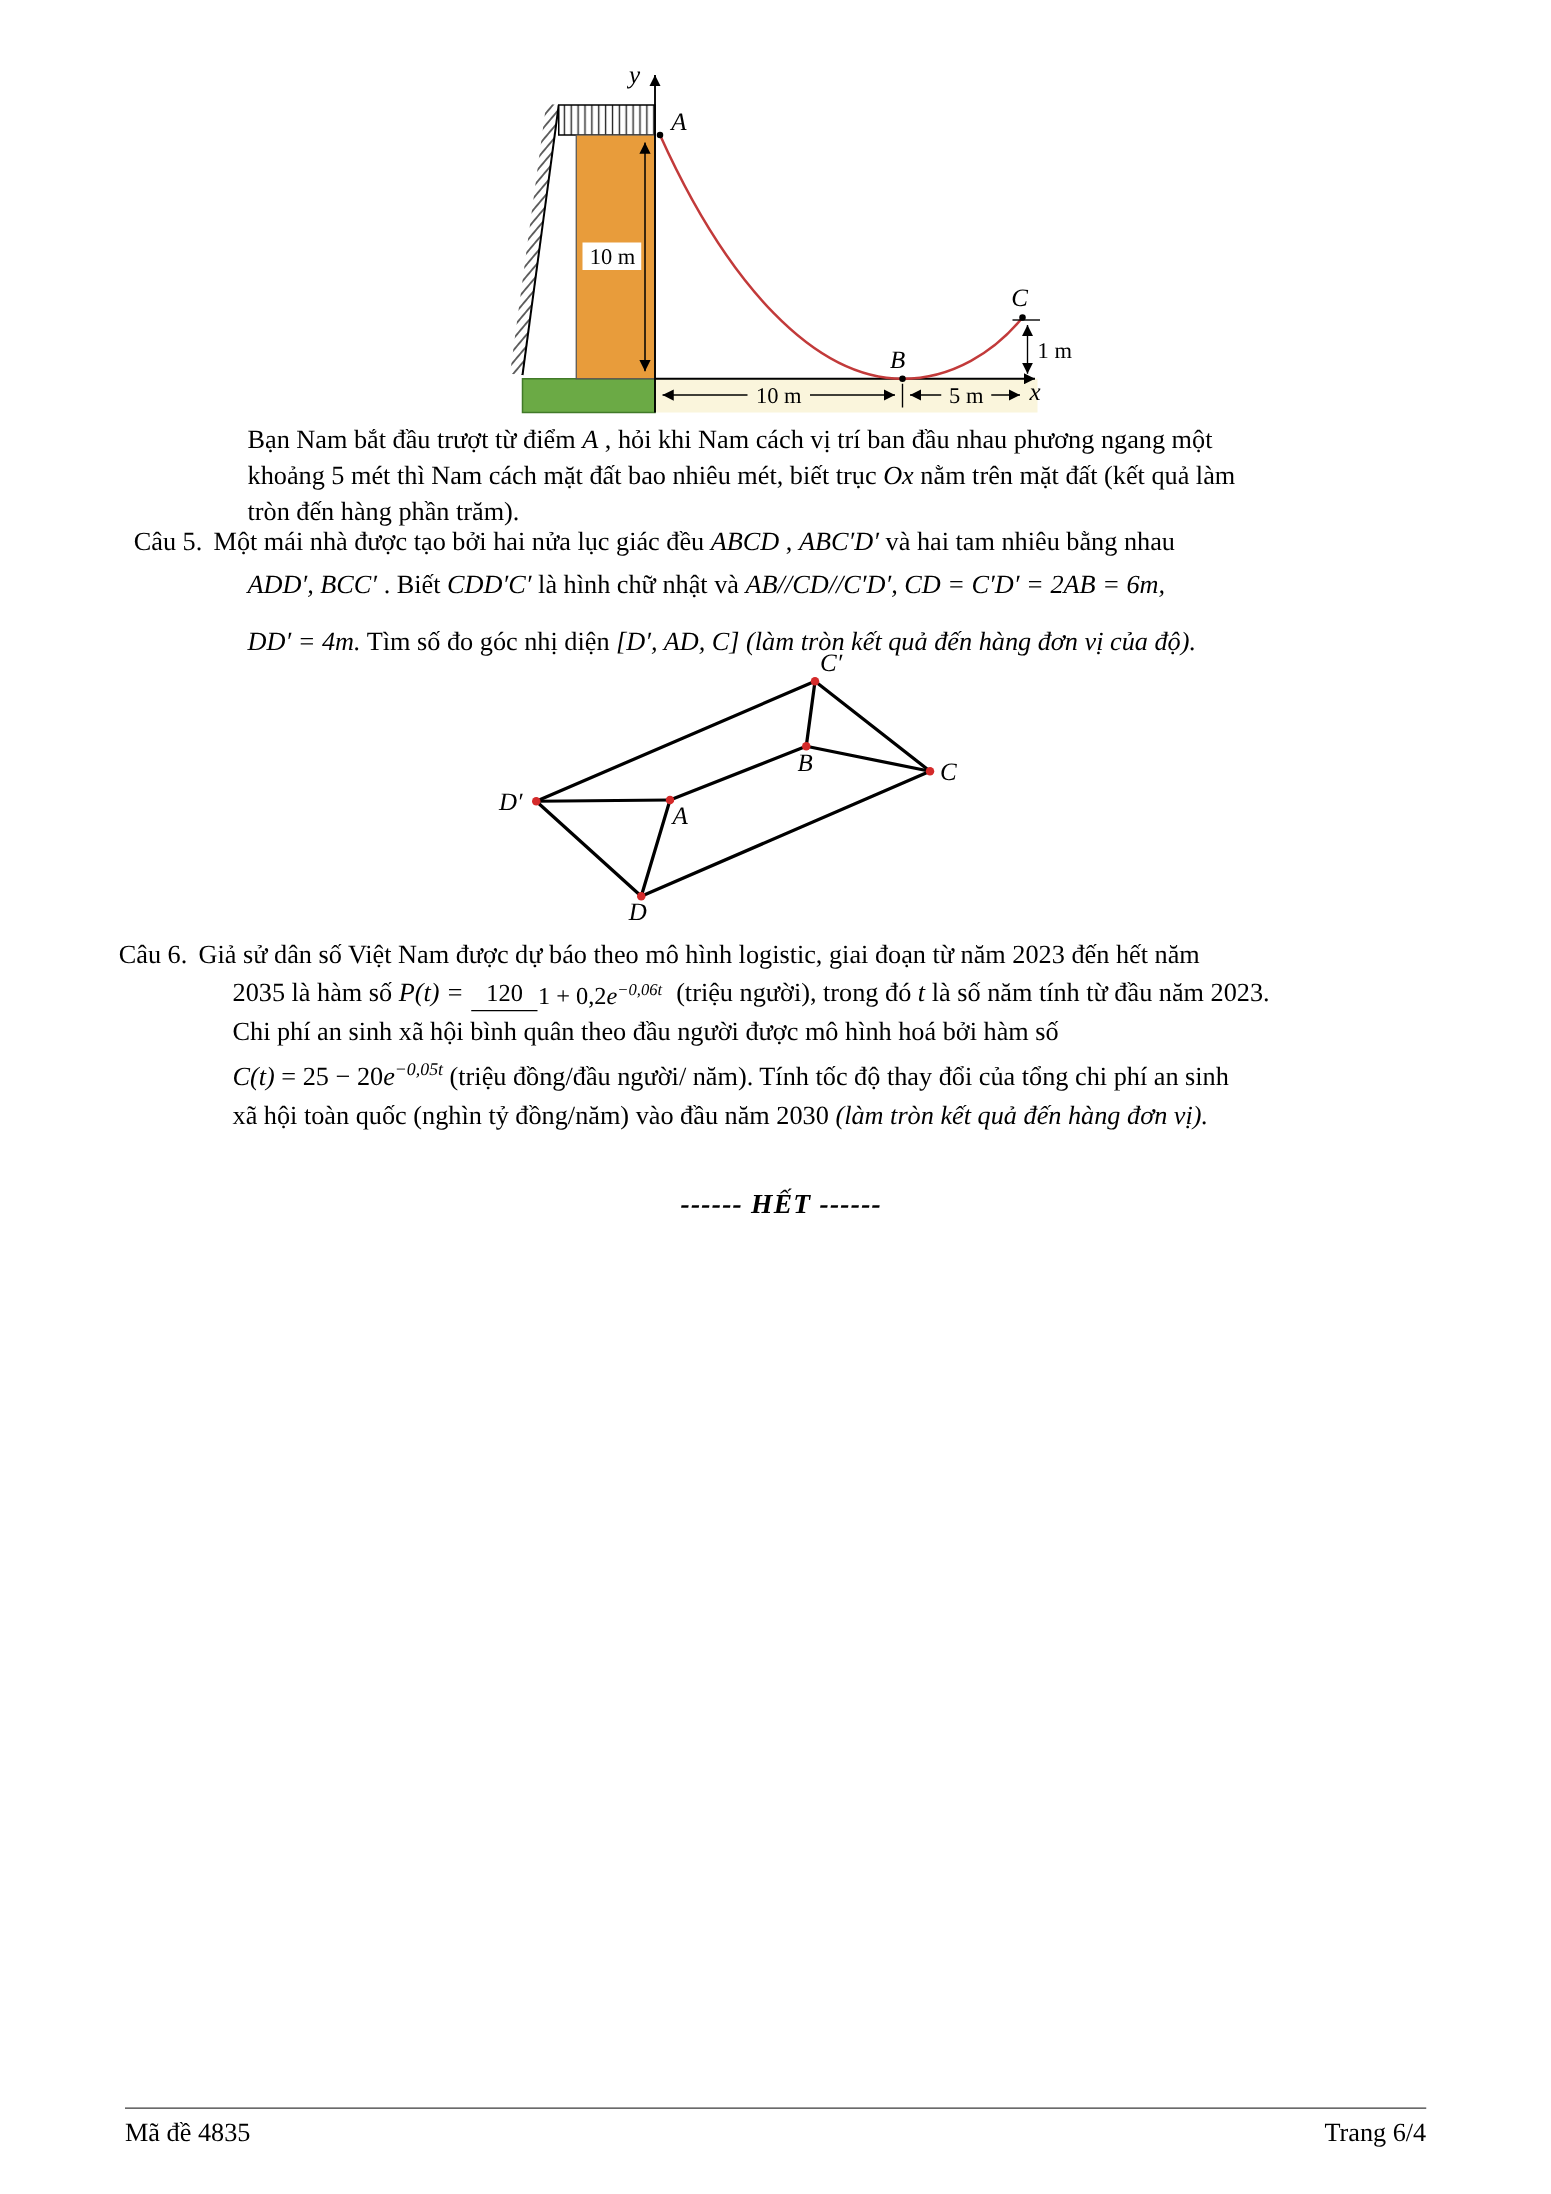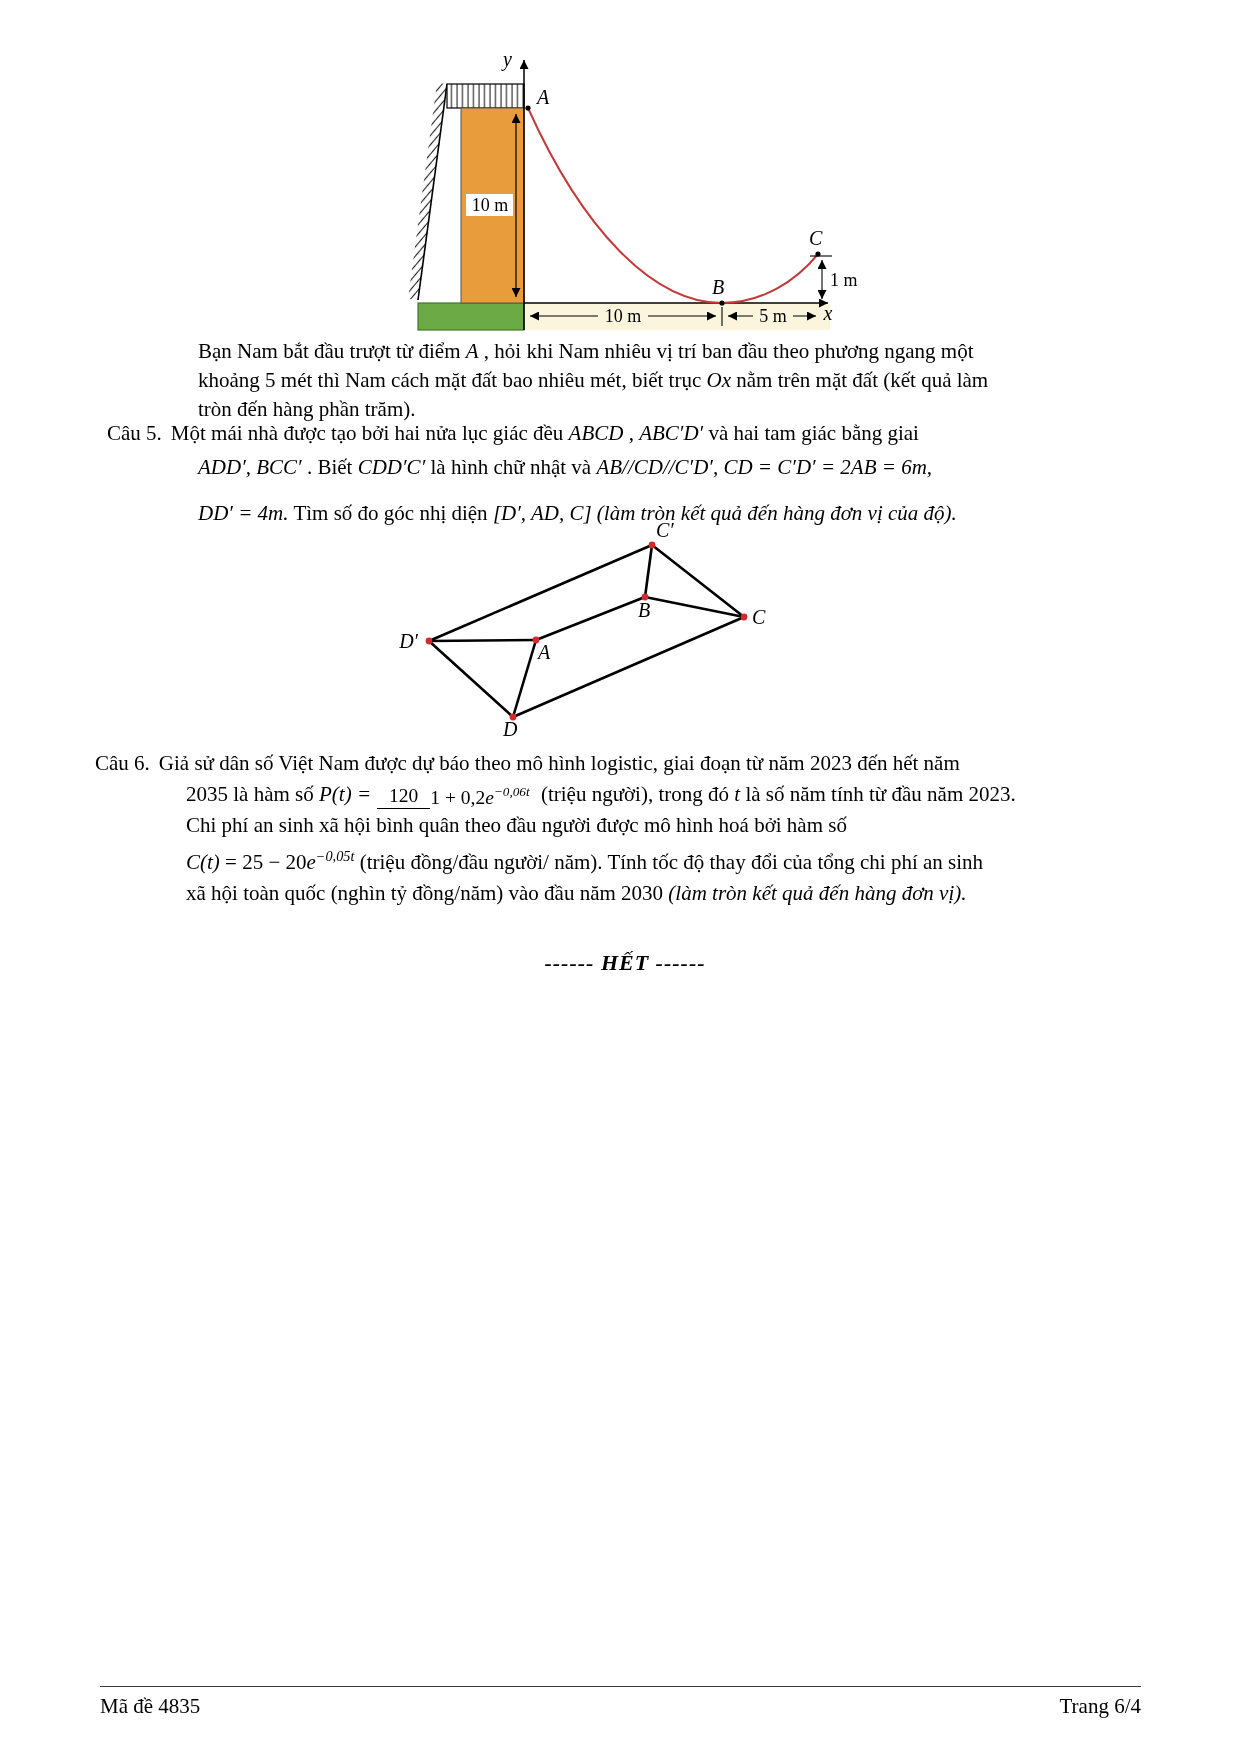--- a/index.html
+++ b/index.html
@@ -86,27 +86,27 @@
       <line x1="130" y1="268" x2="316" y2="268" stroke="#000" stroke-width="1.1" marker-start="url(#arr)" marker-end="url(#arr)"></line>
       <rect x="198" y="257" width="50" height="21" fill="#FAF5DC"></rect>
       <text class="ms" x="223" y="274" text-anchor="middle">10 m</text>
       <line x1="328" y1="268" x2="416" y2="268" stroke="#000" stroke-width="1.1" marker-start="url(#arr)" marker-end="url(#arr)"></line>
       <rect x="353" y="257" width="40" height="21" fill="#FAF5DC"></rect>
       <text class="ms" x="373" y="274" text-anchor="middle">5 m</text>
     </svg>
   </div>
 
   <div class="abs q4" style="left:198px; top:337px; width:945px;">
-    <div class="qline"><span>Bạn Nam bắt đầu trượt từ điểm </span><span class="mi">A</span><span> , hỏi khi Nam nhiêu vị trí ban đầu theo phương ngang một</span></div>
+    <div class="qline"><span>Bạn Nam bắt đầu trượt từ điểm </span><span class="mi">A</span><span> , hỏi khi Nam cách vị trí ban đầu nhau phương ngang một</span></div>
     <div class="qline"><span>khoảng </span><span>5</span><span> mét thì Nam cách mặt đất bao nhiêu mét, biết trục </span><span class="mi">Ox</span><span> nằm trên mặt đất (kết quả làm</span></div>
     <div class="qline"><span>tròn đến hàng phần trăm).</span></div>
   </div>
 
   <div class="abs q5" style="left:107px; top:416px; width:1036px;">
-    <div class="qline"><span class="qlabel">Câu 5.</span><span>Một mái nhà được tạo bởi hai nửa lục giác đều </span><span class="mi">ABCD</span><span> , </span><span class="mi">ABC′D′</span><span> và hai tam giác bằng giai</span></div>
+    <div class="qline"><span class="qlabel">Câu 5.</span><span>Một mái nhà được tạo bởi hai nửa lục giác đều </span><span class="mi">ABCD</span><span> , </span><span class="mi">ABC′D′</span><span> và hai tam nhiêu bằng nhau</span></div>
     <div class="qline" style="padding-left:91px;"><span class="mi">ADD′, BCC′</span><span> . Biết </span><span class="mi">CDD′C′</span><span> là hình chữ nhật và </span><span class="mi">AB//CD//C′D′, CD = C′D′ = 2AB = 6m,</span></div>
     <div class="qline" style="padding-left:91px;margin-top:12px;"><span class="mi">DD′ = 4m.</span><span> Tìm số đo góc nhị diện </span><span class="mi">[D′, AD, C]</span><span class="mi"> (làm tròn kết quả đến hàng đơn vị của độ).</span></div>
   </div>
 
   <div class="abs" style="left:390px; top:520px;">
     <svg width="400" height="220" viewBox="0 0 400 220">
       <g stroke="#000" stroke-width="2.6" stroke-linecap="round">
         <line x1="39" y1="121" x2="262" y2="25"></line>
         <line x1="262" y1="25" x2="354" y2="97"></line>
         <line x1="262" y1="25" x2="255" y2="77"></line>

